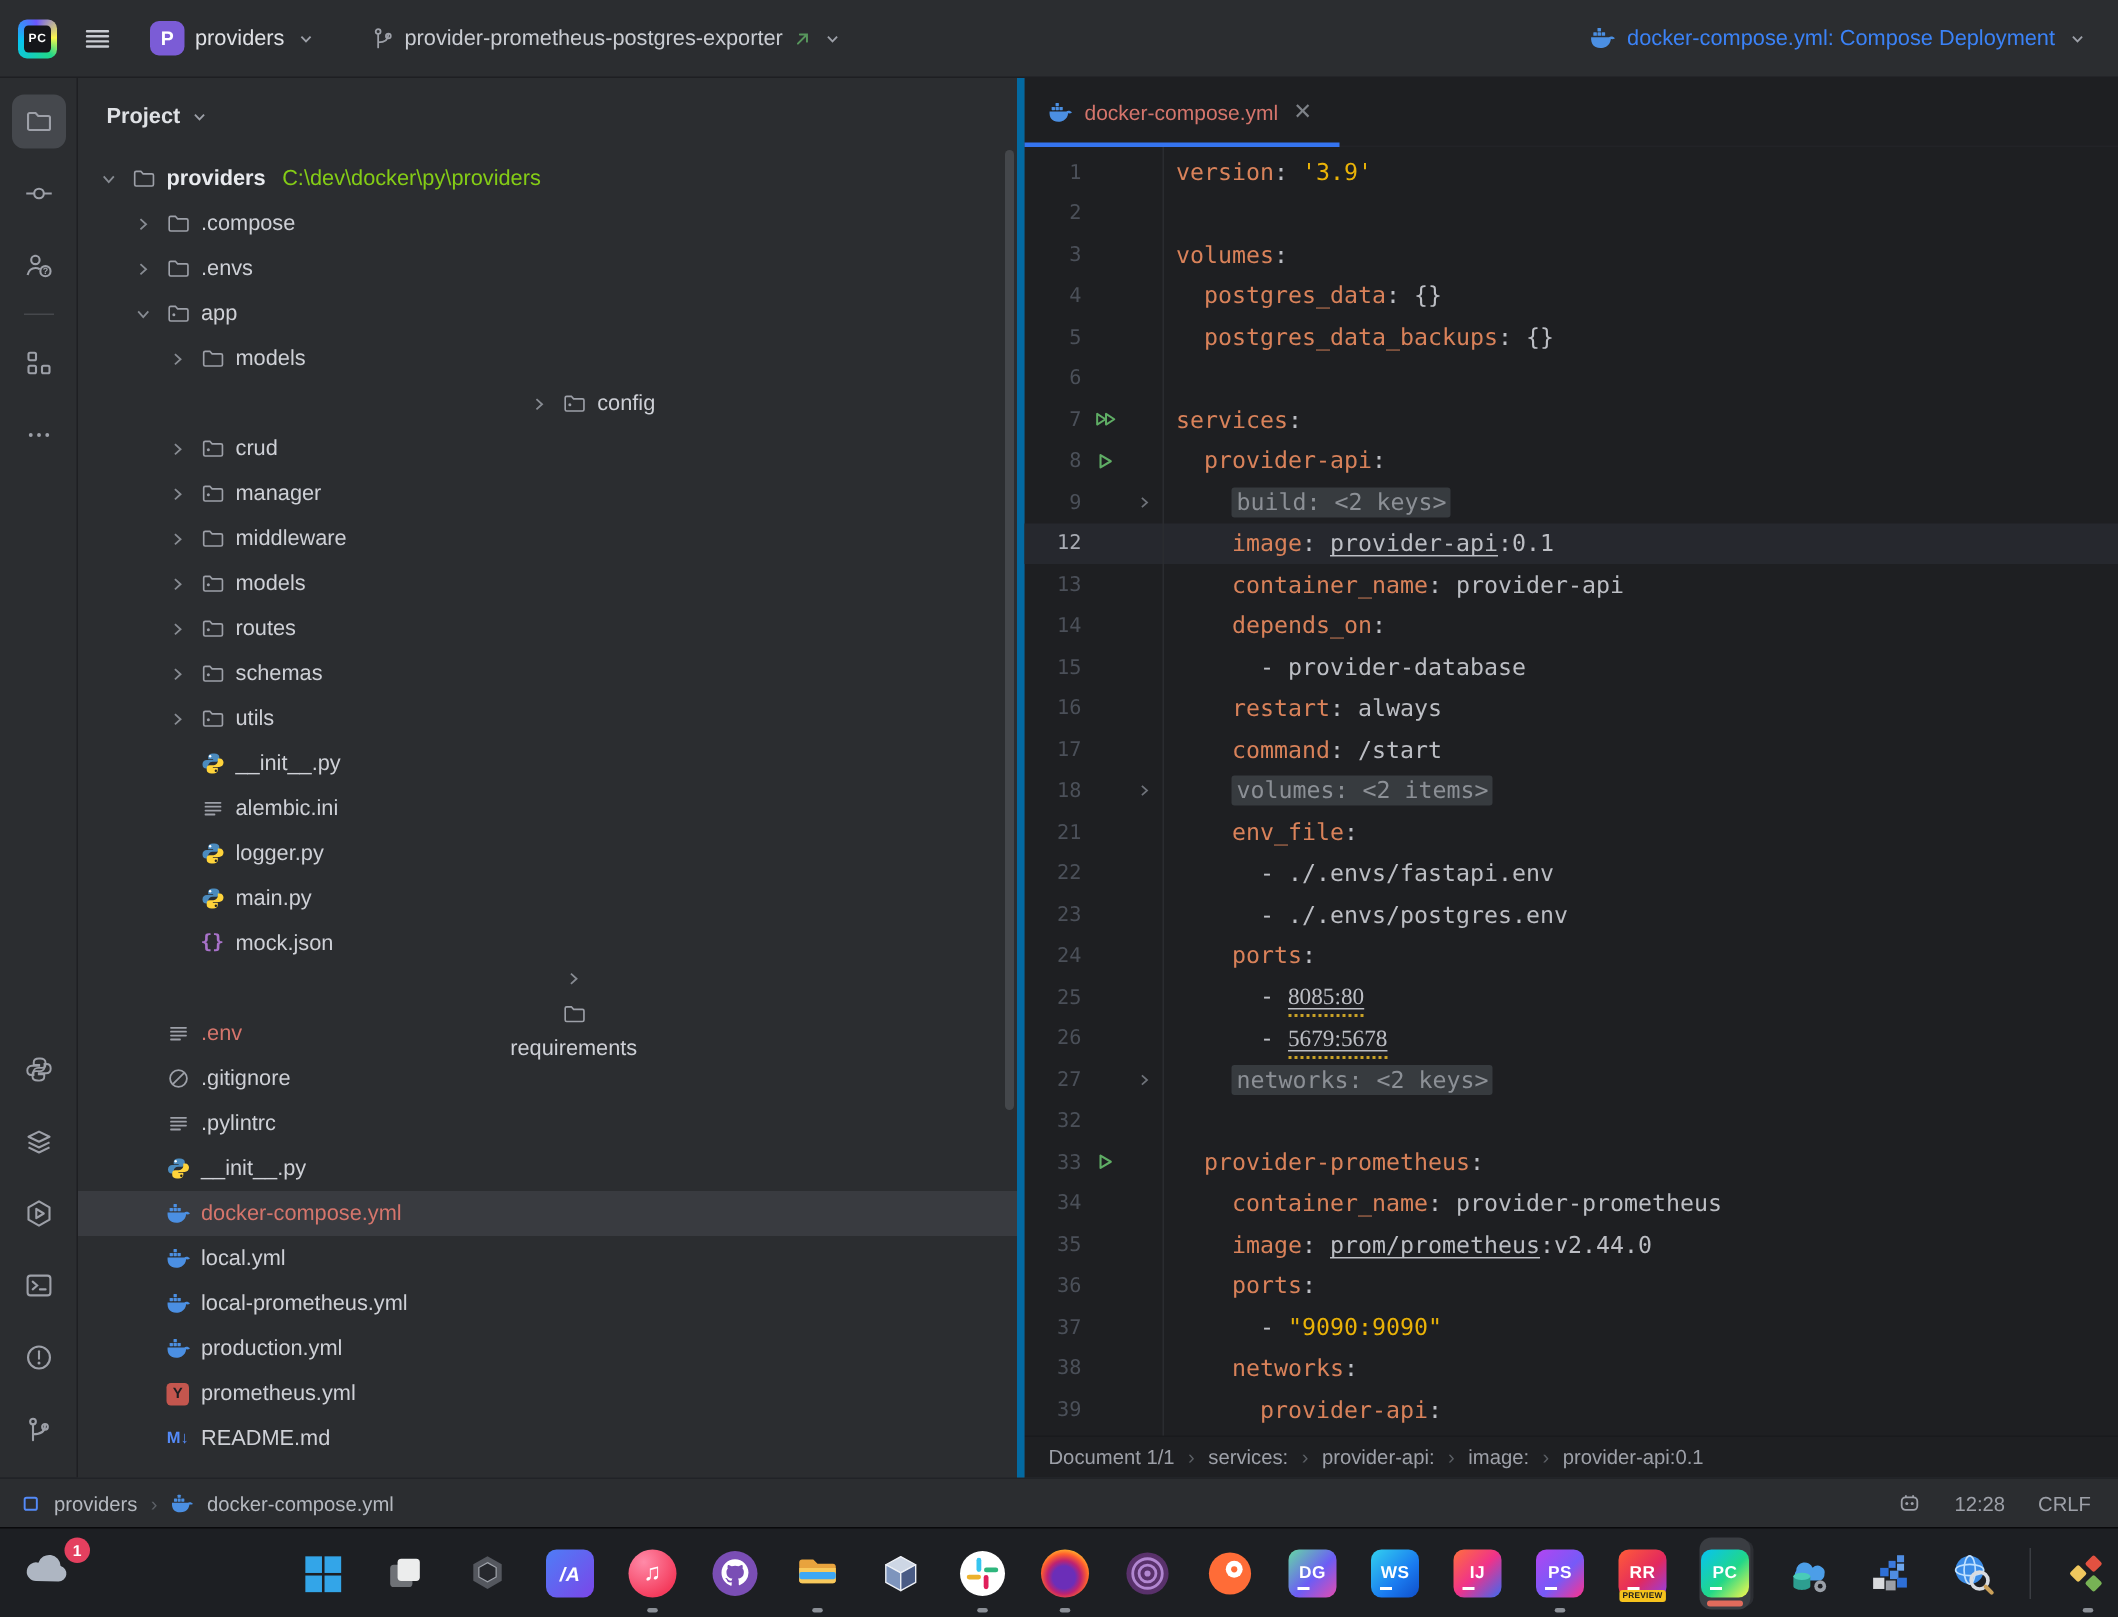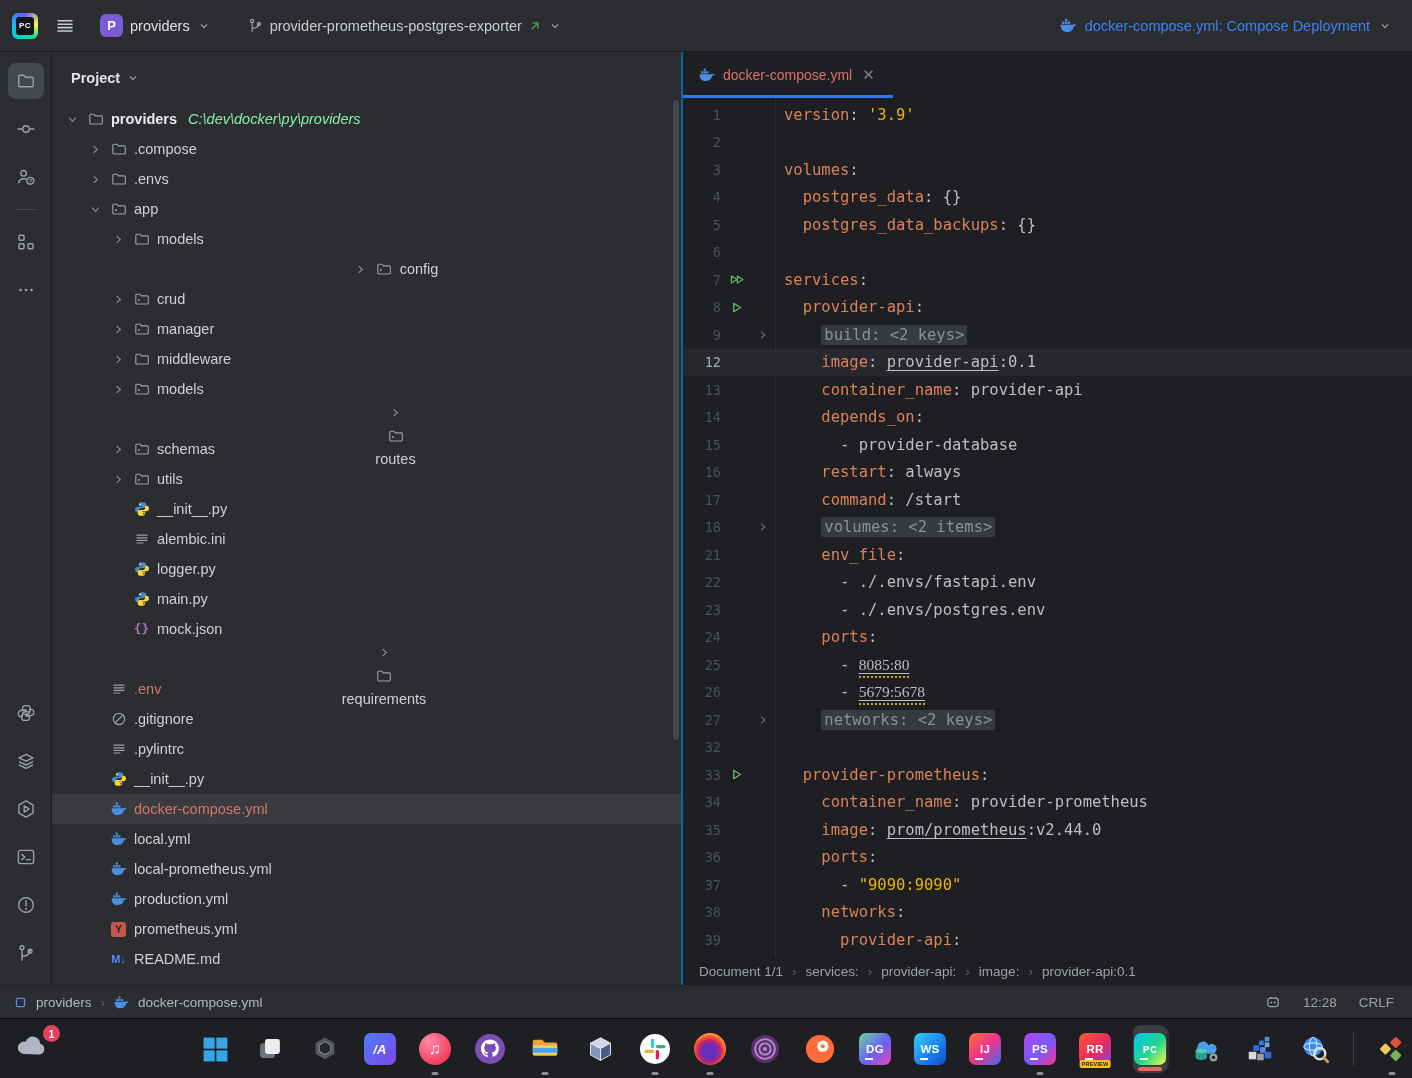--- a/index.html
+++ b/index.html
@@ -29,31 +29,31 @@
   .work { flex:1; min-height:0; display:flex; background:#2b2d30; }
 
   .strip { width:52px; flex:none; display:flex; flex-direction:column; align-items:center;
     padding:5px 0 8px; border-right:1px solid #1e1f22; }
   .sicon { width:36px; height:36px; border-radius:8px; display:flex; align-items:center;
     justify-content:center; margin:6px 0; }
   .sicon.active { background:#45484d; }
   .sdiv { width:20px; height:1px; background:#46484c; margin:8px 0; }
   .strip .grow { flex:1; }
 
-  .project { width:631px; flex:none; position:relative; background:#2b2d30; border-right:2px solid #0369a1; overflow:hidden; }
+  .project { width:631px; flex:none; position:relative; background:#2b2d30; border-right:5px solid #0369a1; overflow:hidden; }
   .panel-head { height:52px; display:flex; align-items:center; gap:6px; padding:0 0 0 19px; }
   .panel-title { color:#dfe1e5; font-size:14.5px; font-weight:700; }
   .tree { font-size:14.5px; color:#ced0d6; }
   .trow { height:30px; display:flex; align-items:center; gap:7px; white-space:nowrap; }
   .trow.sel { background:#393b40; }
   .tchev { width:16px; height:16px; flex:none; display:flex; align-items:center; justify-content:center; }
   .ticon { width:17px; height:17px; flex:none; display:flex; align-items:center; justify-content:center; }
   .tlabel.bold { font-weight:700; color:#e8eaee; }
   .tlabel.mod { color:#d5756c; }
-  .tpath { color:#86efac; margin-left:4px;font-style:italic; }
+  .tpath { color:#84cc16; margin-left:4px; }
   .tree-scroll { position:absolute; right:2px; top:48px; width:6px; height:640px;
     background:#5a5d63; opacity:.55; border-radius:3px; }
 
   
   .editor { flex:1; min-width:0; background:#1e1f22; display:flex; flex-direction:column; }
   .tabbar { height:46px; flex:none; display:flex; border-bottom:1px solid #222327; }
   .tab { display:inline-flex; align-items:center; gap:8px; padding:0 16px; position:relative; }
   .tab::after { content:''; position:absolute; left:0; right:0; bottom:-1px; height:3px; background:#3574f0; }
   .tab-label { color:#d5756c; font-size:14px; }
   .tab-close { color:#7e8288; font-size:15px; line-height:1; padding:2px; }
@@ -91,21 +91,21 @@
   .weather { position:absolute; left:14px; top:12px; width:44px; height:36px; }
   .wbadge { position:absolute; right:-2px; top:-6px; min-width:17px; height:17px; border-radius:9px;
     background:#e4405f; color:#fff; font-size:10.5px; font-weight:700; display:flex; align-items:center;
     justify-content:center; padding:0 3px; }
   .tb-row { position:absolute; left:198px; top:0; height:60px; display:flex; align-items:center; gap:21px; }
   .tb-item { width:34px; height:34px; position:relative; display:flex; align-items:center; justify-content:center; }
   .tb-item.dot::after { content:''; position:absolute; bottom:-9px; left:50%; transform:translateX(-50%);
     width:7px; height:3px; border-radius:2px; background:#8b8f96; }
   .tb-divider { width:1px; height:34px; background:#3a3d42; }
   .tb-active-wrap { width:46px; height:48px; background:#3a3d42; border-radius:8px; display:flex;
-    align-items:center; justify-content:center; position:relative; box-shadow:4px 0 0 -2px #2c2e33;font-family:Liberation Mono, monospace; }
+    align-items:center; justify-content:center; position:relative; box-shadow:4px 0 0 -2px #2c2e33; }
   .tb-active-wrap::after { content:''; position:absolute; bottom:2px; left:50%; transform:translateX(-50%);
     width:24px; height:4px; border-radius:2px; background:#e16b5c; }
   .tile { width:32px; height:32px; border-radius:7px; display:flex; align-items:center; justify-content:center;
     color:#fff; font-weight:800; font-size:11.5px; position:relative; letter-spacing:.3px; }
   .tile::before { content:''; position:absolute; left:6px; bottom:5px; width:8px; height:2px; background:#fff; }
   .tile-datagrip { background:linear-gradient(135deg,#64d8a4,#6c5df5 55%,#e44caf); }
   .tile-webstorm { background:linear-gradient(135deg,#32d1f0,#1a7bf0 60%,#0f4ec9); }
   .tile-intellij { background:linear-gradient(135deg,#ff6f3d,#f0328a 50%,#3b6af2); }
   .tile-phpstorm { background:linear-gradient(135deg,#b345f1,#765af8 55%,#ff318c); }
   .tile-rustrover { background:linear-gradient(135deg,#ff5c38,#e3295e 55%,#8f41e9); }
@@ -448,21 +448,21 @@
               </svg>
             </span>
             <span class="ticon">
               <svg viewBox="0 0 16 16" width="16" height="16">
                 <path d="M1.8 4.2c0-.6.4-1 1-1h3.1l1.5 1.7h5.9c.6 0 1 .4 1 1v6.1c0 .6-.4 1-1 1H2.8c-.6 0-1-.4-1-1z" fill="none" stroke="#9da0a8" stroke-width="1.1"></path>
                 <circle cx="4.9" cy="8.9" r="1" fill="#9da0a8"></circle>
               </svg>
             </span>
             <span class="tlabel">models</span>
           </div>
-          <div class="trow" style="padding-left: 58px; flex-direction: column;">
+          <div class="trow" style="padding-left: 58px;">
             <span class="tchev">
               <svg viewBox="0 0 16 16" width="15" height="15">
                 <path d="M6 4.4L10 8l-4 3.6" fill="none" stroke="#878b92" stroke-width="1.3"></path>
               </svg>
             </span>
             <span class="ticon">
               <svg viewBox="0 0 16 16" width="16" height="16">
                 <path d="M1.8 4.2c0-.6.4-1 1-1h3.1l1.5 1.7h5.9c.6 0 1 .4 1 1v6.1c0 .6-.4 1-1 1H2.8c-.6 0-1-.4-1-1z" fill="none" stroke="#9da0a8" stroke-width="1.1"></path>
                 <circle cx="4.9" cy="8.9" r="1" fill="#9da0a8"></circle>
               </svg>

